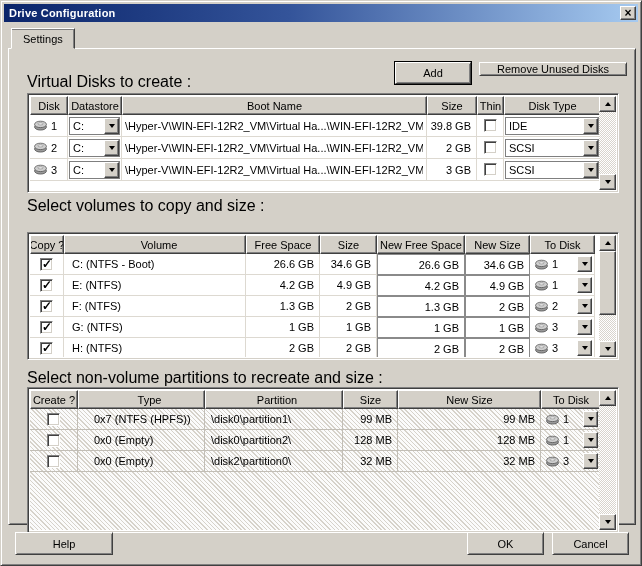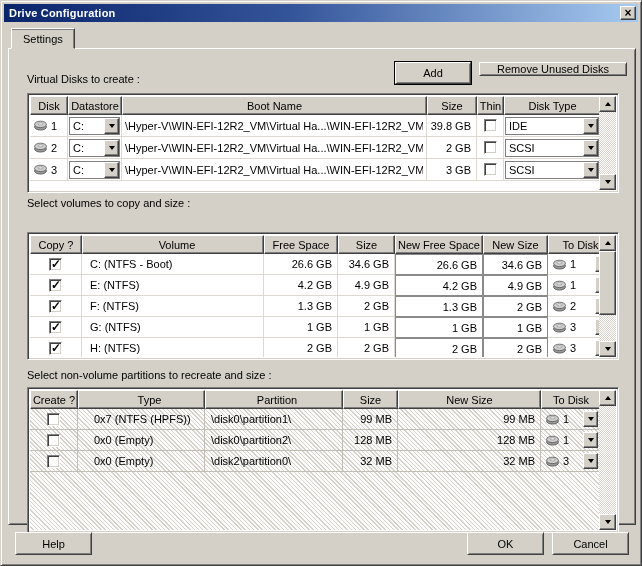--- a/index.html
+++ b/index.html
@@ -10,21 +10,21 @@
   .titlebar{position:absolute;left:3px;top:3px;right:3px;height:18px;
     background:linear-gradient(90deg,#0a246a,#34549a 45%,#a6caf0);display:flex;align-items:center;padding-left:5px}
   .title{color:#fff;font-weight:bold;font-size:11px;letter-spacing:0.2px}
   .close-btn{position:absolute;top:2px;right:2px;width:16px;height:14px;background:#d4d0c8;
     border:1px solid;border-color:#fff #404040 #404040 #fff;box-shadow:inset -1px -1px 0 #808080;
     display:flex;align-items:center;justify-content:center;font-size:12px;font-weight:bold;line-height:1}
   .tab{position:absolute;left:10px;top:27px;height:21px;padding:4px 11px 0;background:#d4d0c8;z-index:2;
     border:1px solid;border-color:#fff #404040 transparent #fff;box-shadow:inset -1px 1px 0 #808080}
   .panel{position:absolute;left:7px;top:47px;width:628px;height:477px;background:#d4d0c8;
     border:1px solid;border-color:#fff #404040 #404040 #fff;box-shadow:inset 1px 1px 0 #d4d0c8,inset -1px -1px 0 #808080}
-  .grp-label{position:absolute;left:18px;font-size:11px;white-space:nowrap}
+  .grp-label{position:absolute;left:18px;font-size:16px;white-space:nowrap}
   .btn{position:absolute;background:#d4d0c8;border:1px solid;border-color:#fff #404040 #404040 #fff;
     box-shadow:inset 1px 1px 0 #d4d0c8,inset -1px -1px 0 #808080;font-size:11px;
     display:flex;align-items:center;justify-content:center;cursor:default;white-space:nowrap}
   .btn.default{outline:1px solid #000}
   
   .listview{position:absolute;background:#fff;border:1px solid;border-color:#808080 #fff #fff #808080;
     box-shadow:inset 1px 1px 0 #404040,inset -1px -1px 0 #d4d0c8}
   .lv-inner{position:absolute;left:2px;top:2px;right:2px;bottom:2px;background:#fff;overflow:hidden}
   .lv-head{display:flex;height:19px;padding-right:17px}
   .hcell{flex:none;background:#d4d0c8;border:1px solid;border-color:#fff #404040 #404040 #fff;
@@ -39,21 +39,21 @@
   .num{justify-content:flex-end;padding-right:5px}
   .center{justify-content:center}
   .cell-text{white-space:nowrap;overflow:hidden}
   .edit{border:1px solid #8a8a8a;background:#fff}
   
   .t3 .lv-inner{background:repeating-linear-gradient(45deg,#fbfbfb 0 2px,#d6d2ca 2px 3px)}
   .t3 .lv-row{background:transparent}
   .t3 .cell{border-right:1px solid #c2beb6;border-bottom:1px solid #c2beb6}
   
   .c1-disk{width:38px}.c1-ds{width:54px;padding:0}.c1-fn{width:305px}.c1-sz{width:50px}.c1-thin{width:27px}.c1-dt{width:97px;padding:0}
-  .c2-copy{width:52px}.c2-vol{width:182px;padding-left:8px}.c2-free{width:74px}.c2-sz{width:57px}.c2-nfree{width:88px}.c2-nsz{width:65px}.c2-td{width:65px}
+  .c2-copy{width:34px}.c2-vol{width:182px;padding-left:8px}.c2-free{width:74px}.c2-sz{width:57px}.c2-nfree{width:88px}.c2-nsz{width:65px}.c2-td{width:65px}
   .c3-create{width:48px}.c3-type{width:127px;padding-left:16px}.c3-part{width:138px;padding-left:6px}.c3-sz{width:55px}.c3-nsz{width:143px}.c3-td{width:60px}
   
   .combo{flex:1;height:18px;margin:1px;background:#fff;border:1px solid #7f7f7f;display:flex;align-items:center;padding-left:3px;overflow:hidden}
   .combo .combo-text{flex:1;font-size:11px;overflow:hidden}
   .dd-btn{width:15px;height:16px;flex:none;background:#d4d0c8;border:1px solid;border-color:#fff #404040 #404040 #fff;
     box-shadow:inset -1px -1px 0 #808080;display:flex;align-items:center;justify-content:center}
   .todisk{gap:3px;padding:0 2px 0 4px}
   .todisk .dd-btn{margin-left:auto}
   
   .tri{width:0;height:0;border-left:3px solid transparent;border-right:3px solid transparent;border-top:4px solid #000}
@@ -430,17 +430,17 @@
             </div>
           <div class="sb-btn sb-down">
               <i class="tri"></i>
             </div>
         </div>
       </div>
     </div>
 
   </div>
 
-  <div class="btn" style="left:14px;top:531px;width:77px;height:23px">Help</div>
+  <div class="btn" style="left:14px;top:531px;width:98px;height:23px">Help</div>
   <div class="btn" style="left:466px;top:531px;width:77px;height:23px">OK</div>
   <div class="btn" style="left:551px;top:531px;width:77px;height:23px">Cancel</div>
 
 </div>
 
 </body></html>

